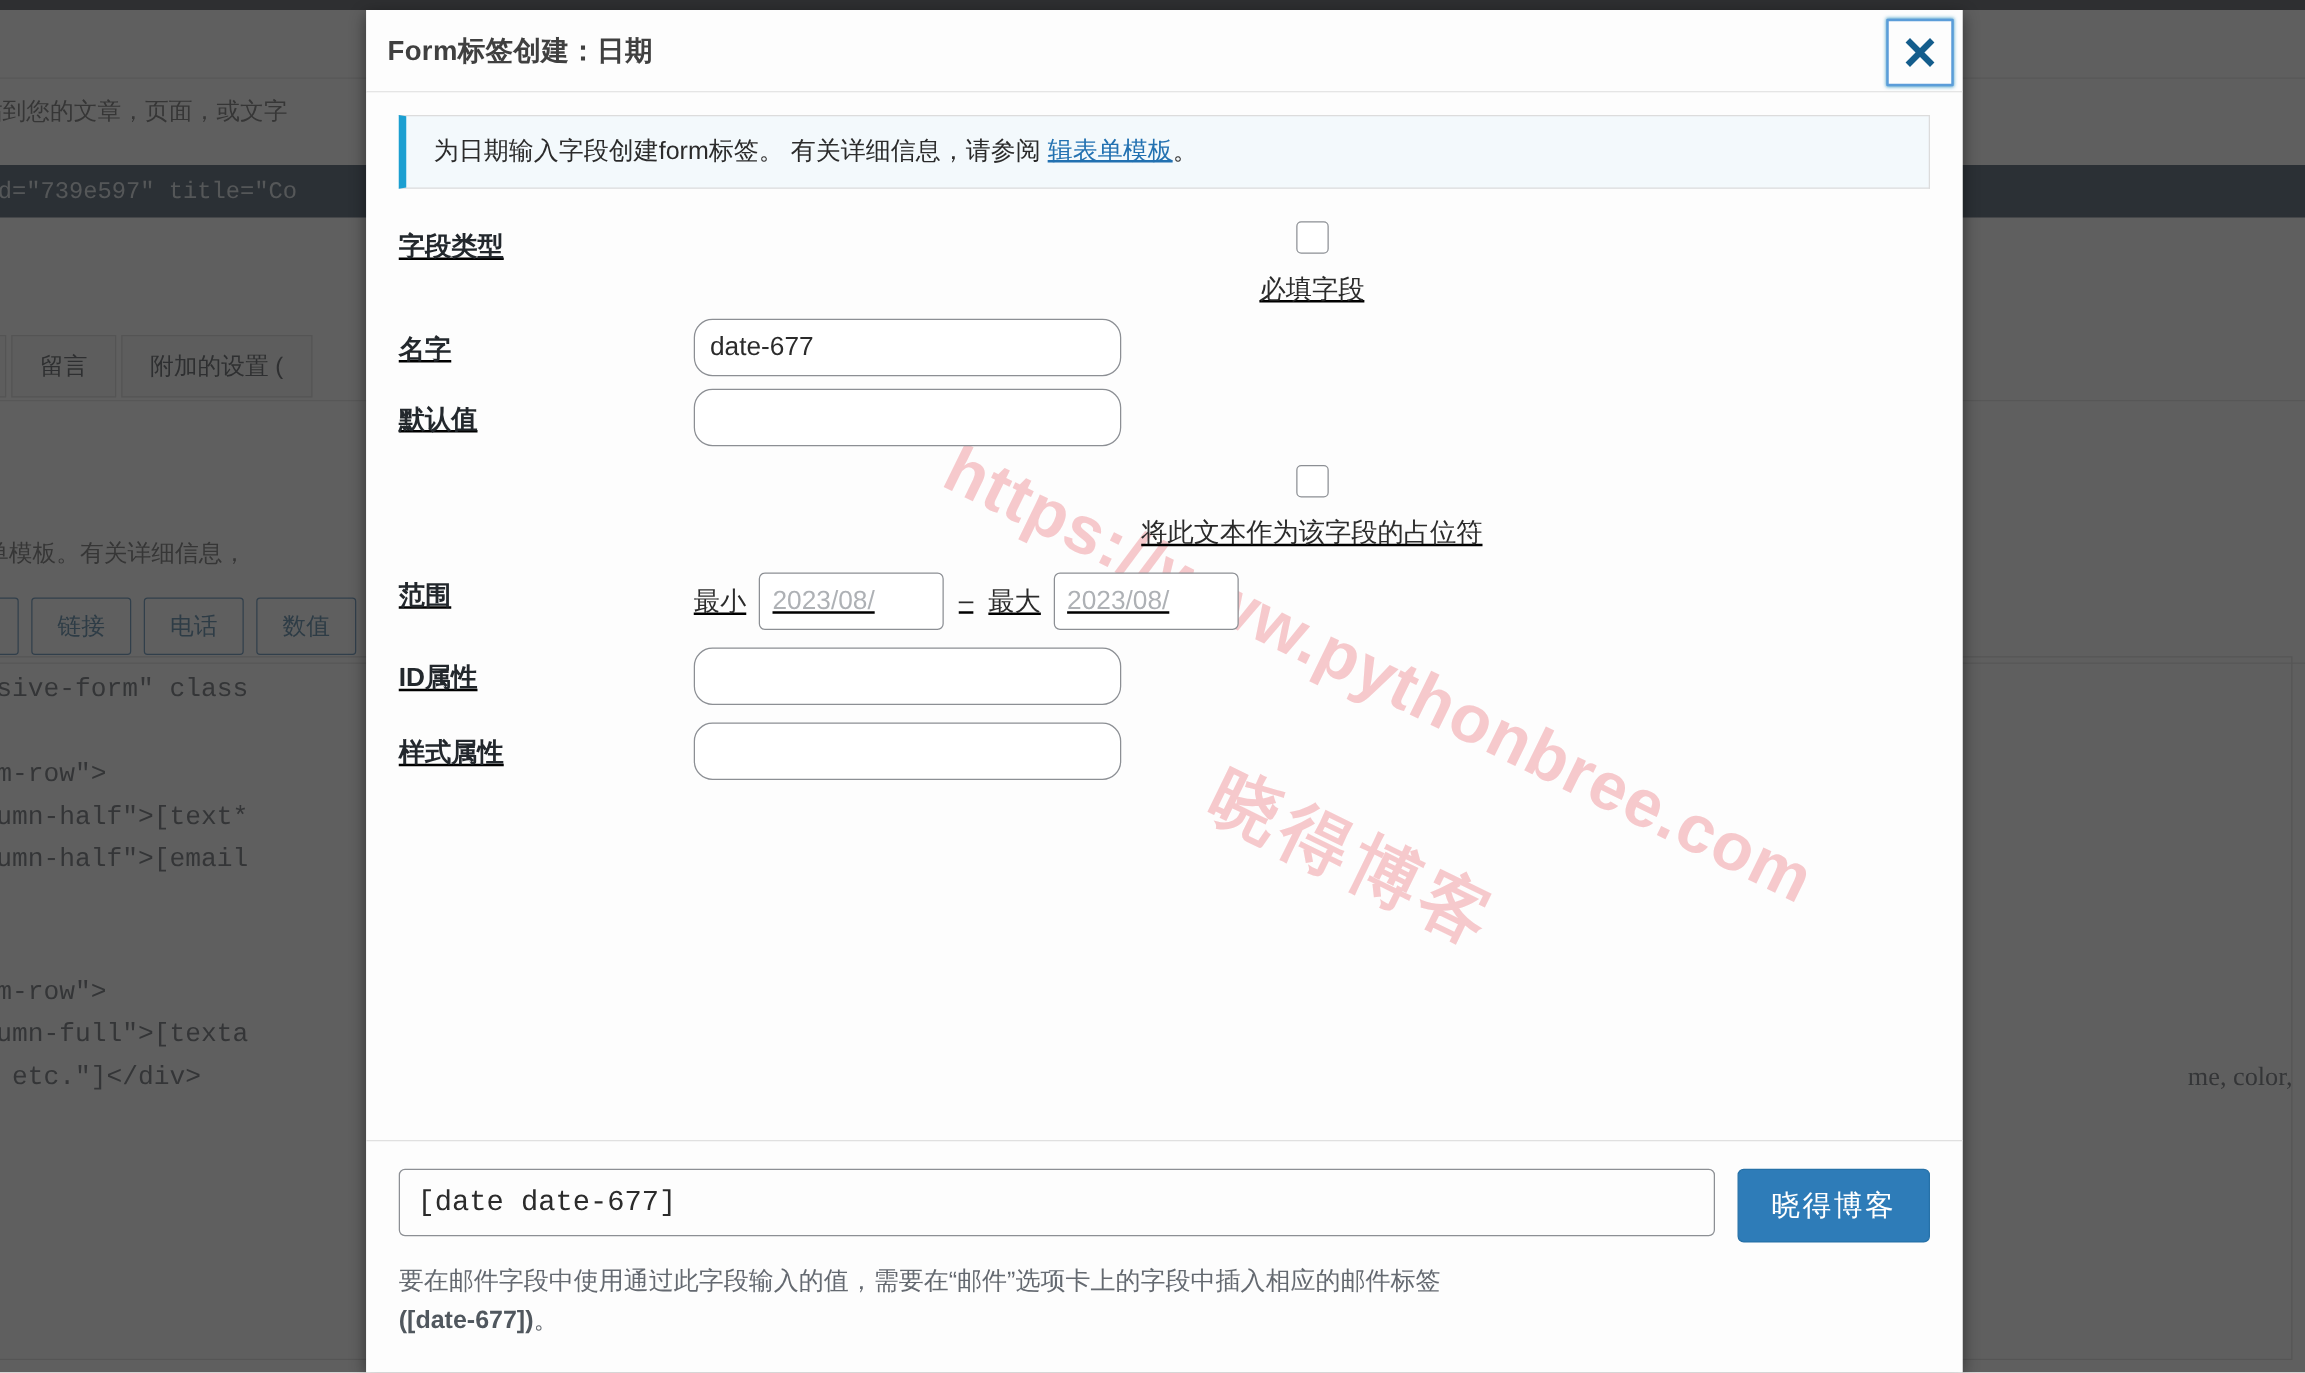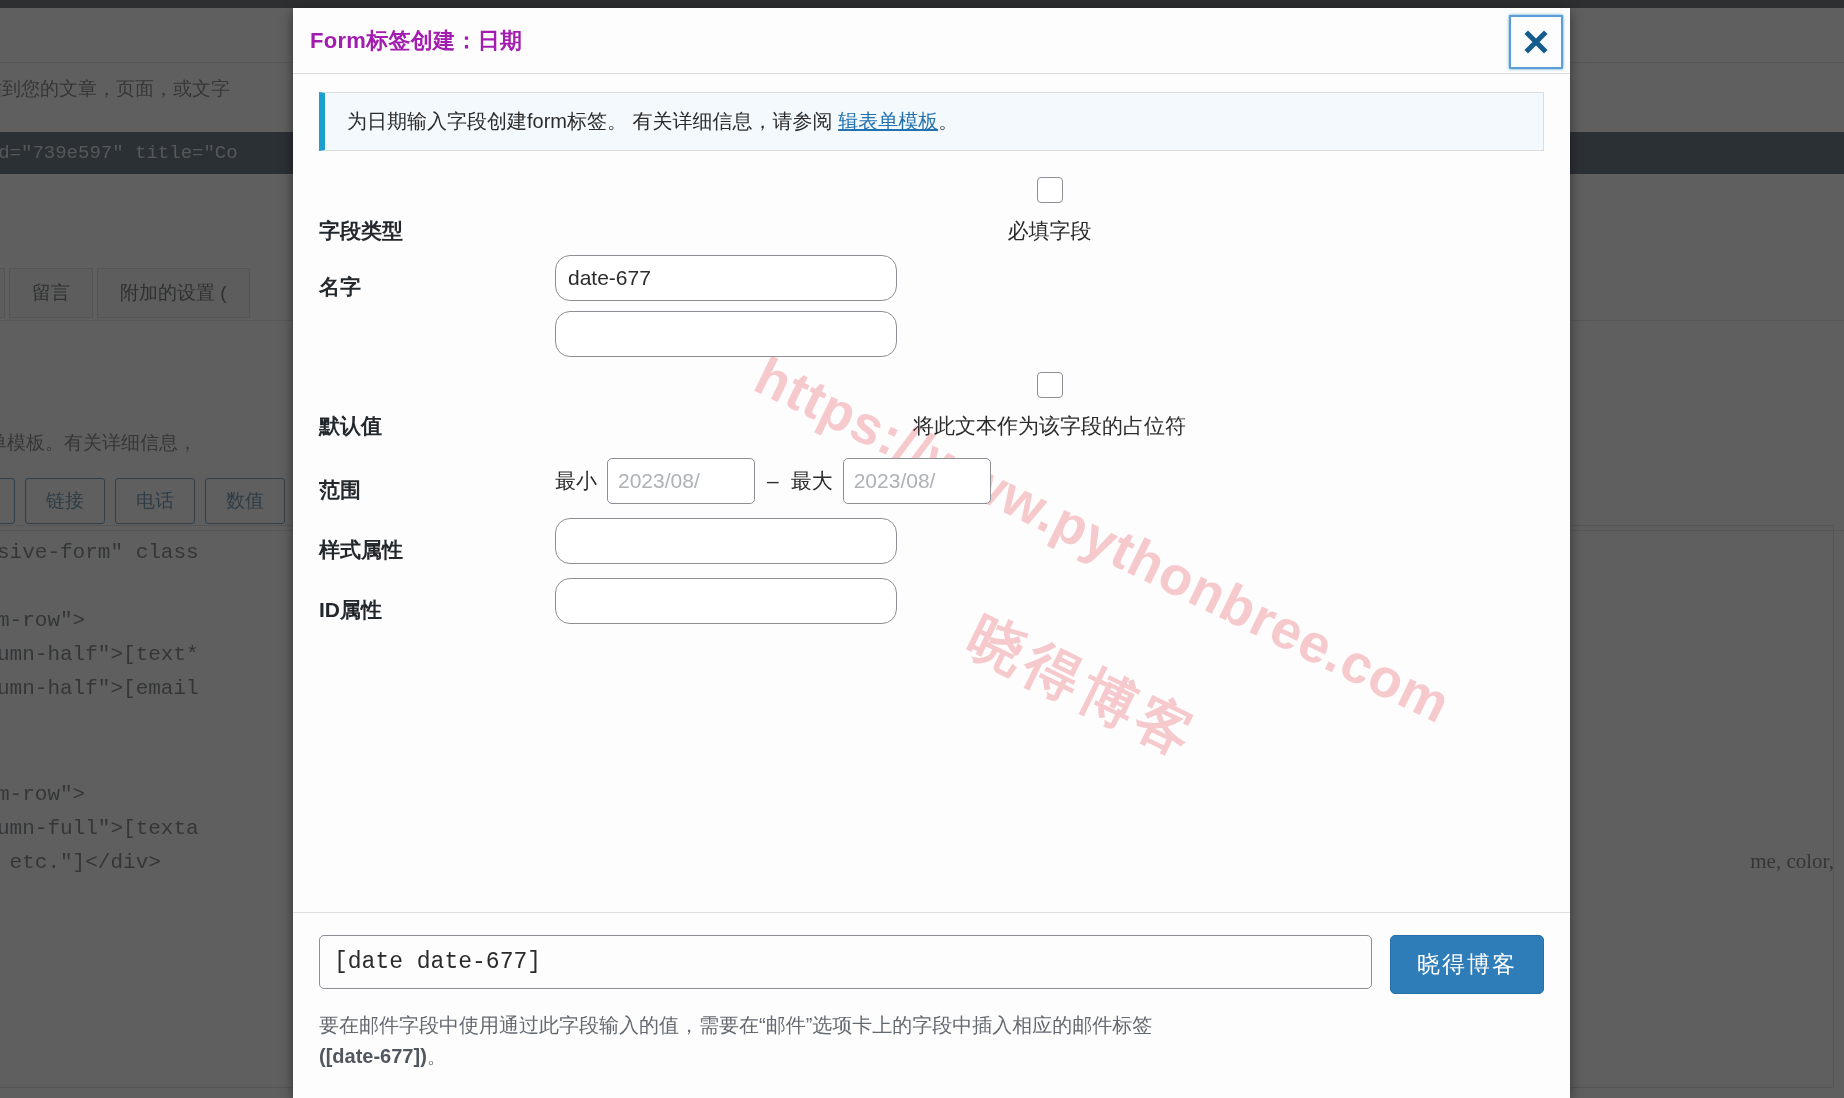--- a/index.html
+++ b/index.html
@@ -83,21 +83,21 @@
   }
   .modal-header {
     height: 66px; flex: 0 0 66px;
     border-bottom: 1px solid #ddd;
     display: flex; align-items: center;
     padding: 0 10px 0 17px;
     background: #fdfdfd;
     position: relative;
   }
   .modal-title {
-    font-size: 22px; font-weight: bold; color: #a21caf;
+    font-size: 22px; font-weight: bold; color: #404040;
     letter-spacing: 0.3px;
     text-align: center;
   }
   .close-btn {
     position: absolute; right: 7px; top: 7px;
     width: 54px; height: 54px;
     background: #fdfdfd;
     border: 2px solid #5b9dd9;
     box-shadow: 0 0 3px rgba(30,140,190,0.8);
     display: flex; align-items: center; justify-content: center;
@@ -142,21 +142,21 @@
     font-weight: bold;
     transform-origin: left top;
     white-space: nowrap;
     transform: rotate(26deg);
   }
   .wm-url { left: 330px; top: 150px; font-size: 54px; letter-spacing: 1px; }
   .wm-cn  { left: 545px; top: 405px; font-size: 56px; letter-spacing: 6px; }
 
   
   .form-table { position: relative; z-index: 1; width: 100%; }
-  .frow { display: flex; align-items: flex-end; margin-bottom: 10px; }
+  .frow { display: flex; align-items: flex-start; margin-bottom: 10px; text-decoration: underline; }
   .flabel {
     width: 236px; flex: 0 0 236px;
     font-size: 21px; font-weight: bold; color: #23282d;
     padding-top: 10px;
   }
   .fctrl { flex: 1 1 auto; }
 
   .checkrow { display: flex; align-items: center; gap: 14px; padding-top: 4px; flex-direction: column; }
   .cb {
     width: 26px; height: 26px;
@@ -346,28 +346,28 @@
             <span class="dash">–</span>
             <span class="rangelabel">最大</span>
             <span class="dateinput">
               <span class="date-ph">2023/08/</span>
             </span>
           </div>
         </div>
       </div>
 
       <div class="frow" style="margin-top:14px">
+        <div class="flabel">ID属性</div>
+        <div class="fctrl">
+          <input class="textinput" value="" style="">
+        </div>
+      </div>
+
+      <div class="frow" style="margin-top:14px">
         <div class="flabel">样式属性</div>
-        <div class="fctrl">
-          <input class="textinput" value="" style="">
-        </div>
-      </div>
-
-      <div class="frow" style="margin-top:14px">
-        <div class="flabel">ID属性</div>
         <div class="fctrl">
           <input class="textinput" value="" style="">
         </div>
       </div>
 
     </div>
   </div>
 
   <div class="modal-footer">
     <div class="footer-row">

